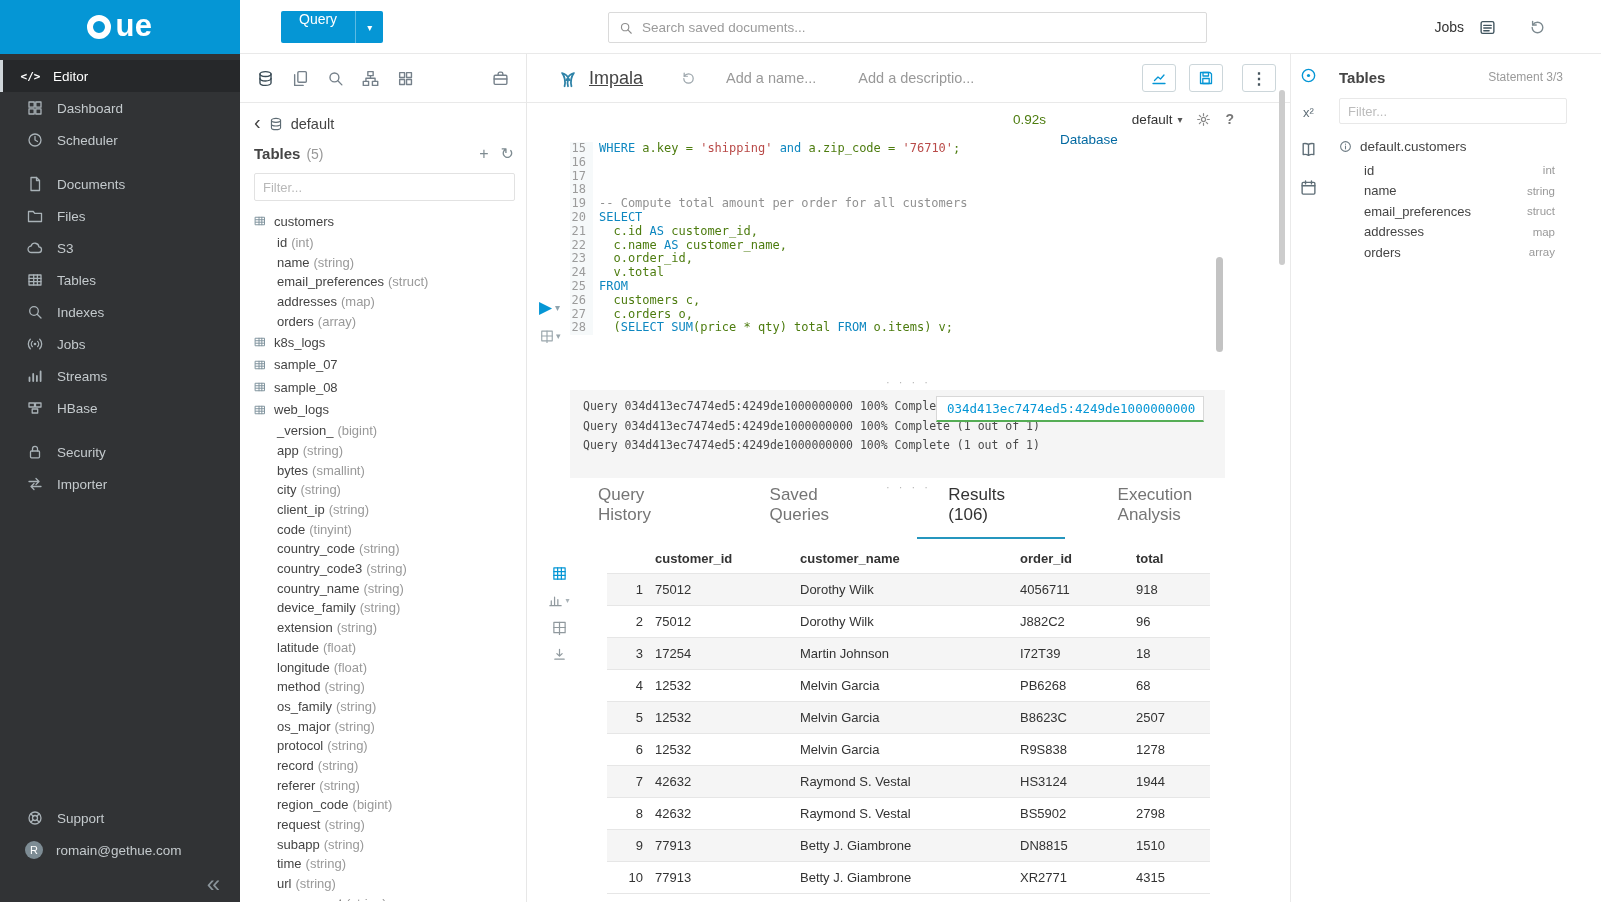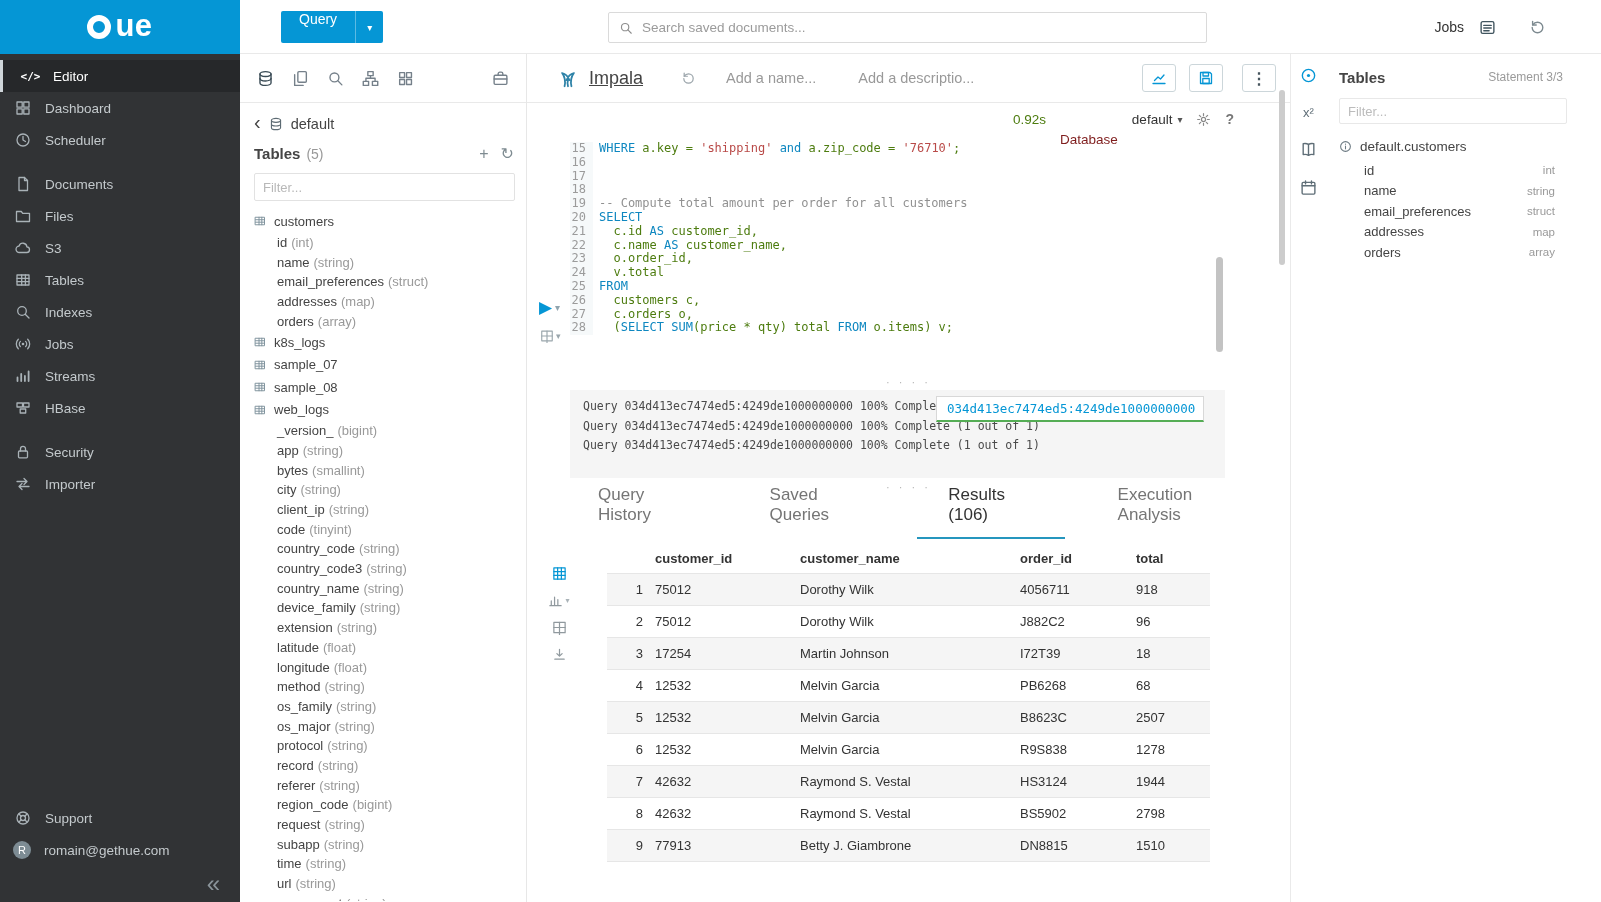--- a/index.html
+++ b/index.html
@@ -23,21 +23,21 @@
   .searchbar input::placeholder { color:#9b9b9b; }
   .topbar-right { position:absolute; right:55px; top:0; height:54px; display:flex; align-items:center; gap:15px; }
   .jobs-label { font-size:14px; color:#333; cursor:pointer; }
   .tb-icon { color:#41555f; cursor:pointer; }
   .tb-icon svg { width:17px; height:17px; }
   .tb-history { margin-left:18px; color:#7d8a90; }
 
   
   .leftnav { position:absolute; left:0; top:54px; width:240px; height:848px; background:#313335; }
   .nav-group { margin-top:6px; margin-bottom:12px; }
-  .nav-item { height:32px; display:flex; align-items:center; gap:13px; padding-left:13px; font-size:13.5px; color:#c4cacd; cursor:pointer; }
+  .nav-item { height:32px; display:flex; align-items:center; gap:13px; padding-left:25px; font-size:13.5px; color:#c4cacd; cursor:pointer; }
   .nav-item.active { background:#26282a; color:#fff; border-left:3px solid #cfd6da; padding-left:18px; }
   .nav-icon { width:19px; display:flex; justify-content:center; color:#a9b2b7; font-size:12px; font-weight:bold; }
   .nav-item.active .nav-icon { color:#fff; }
   .nav-icon svg { width:16px; height:16px; }
   .nav-footer { position:absolute; left:0; bottom:4px; width:240px; }
   .avatar { width:18px; height:18px; border-radius:50%; background:#7d8c94; color:#fff; font-size:11px; display:flex; align-items:center; justify-content:center; }
   .nav-collapse { text-align:right; padding:6px 20px 2px 0; color:#8b959b; font-size:24px; cursor:pointer; line-height:1; }
 
   
   .left-assist { position:absolute; left:240px; top:54px; width:287px; height:848px; background:#fff; border-right:1px solid #e7e7e7; }
@@ -70,21 +70,21 @@
   .engine-label { font-size:18px; color:#444; margin-left:10px;text-decoration:underline; }
   .doc-history { margin-left:38px; color:#9aa4aa; cursor:pointer; } .doc-history svg { width:15px; height:15px; }
   .name-ph { margin-left:30px; font-size:14.5px; color:#999; cursor:text; }
   .desc-ph { margin-left:42px; font-size:14.5px; color:#999; cursor:text; width:118px; white-space:nowrap; overflow:hidden; text-overflow:ellipsis; }
   .eh-spacer { flex:1; }
   .hdr-btn { width:34px; height:28px; border:1px solid #ccd6da; border-radius:3px; background:#fff; display:flex; align-items:center; justify-content:center; color:#0596d5; cursor:pointer; margin-left:13px; }
   .hdr-btn svg { width:16px; height:16px; }
   .hdr-btn.kebab { color:#46555e; font-size:16px; font-weight:bold; margin-left:19px; }
   .editor-toolbar { height:32px; display:flex; align-items:center; justify-content:flex-end; padding-right:56px; gap:14px; font-size:13.5px; }
   .exec-time { color:#4d7c0f; }
-  .db-label { color:#7f1d1d;margin-top:40px; }
+  .db-label { color:#0369a1;margin-top:40px; }
   .db-value { color:#333; display:flex; align-items:center; gap:5px; cursor:pointer; }
   .db-value .caret { font-size:10px; color:#555; }
   .gear { color:#8a8a8a; cursor:pointer; } .gear svg { width:15px; height:15px; }
   .help { color:#777; font-size:14px; font-weight:bold; cursor:pointer; }
 
   .code-area { position:relative; height:238px; }
   .exec-controls { position:absolute; left:12px; top:164px; display:flex; align-items:center; }
   .play { color:#0596d5; font-size:17px; cursor:pointer; line-height:1; }
   .play-caret { color:#90a4ae; font-size:10px; margin-left:3px; cursor:pointer; }
   .dl-ctl { position:absolute; left:1px; top:30px; color:#9aa6ac; display:flex; align-items:center; gap:2px; cursor:pointer; font-size:9px; }
@@ -787,20 +787,27 @@
               <td class="col-oid">BS5902</td>
               <td class="col-total">2798</td>
             </tr>
             <tr>
               <td class="col-rownum td-rownum">9</td>
               <td class="col-cid">77913</td>
               <td class="col-cname">Betty J. Giambrone</td>
               <td class="col-oid">DN8815</td>
               <td class="col-total">1510</td>
             </tr>
+            <tr>
+              <td class="col-rownum td-rownum">10</td>
+              <td class="col-cid">77913</td>
+              <td class="col-cname">Betty J. Giambrone</td>
+              <td class="col-oid">XR2771</td>
+              <td class="col-total">4315</td>
+            </tr>
           </tbody>
         </table>
     </div>
     <div class="main-scrollbar"></div>
   </main>
 
   <div class="right-strip">
     <span class="rs-icon primary">
         <svg viewBox="0 0 16 16" fill="none" stroke="currentColor" stroke-width="1.3" stroke-linecap="round" stroke-linejoin="round">
           <circle cx="8" cy="8" r="5.8"></circle>

